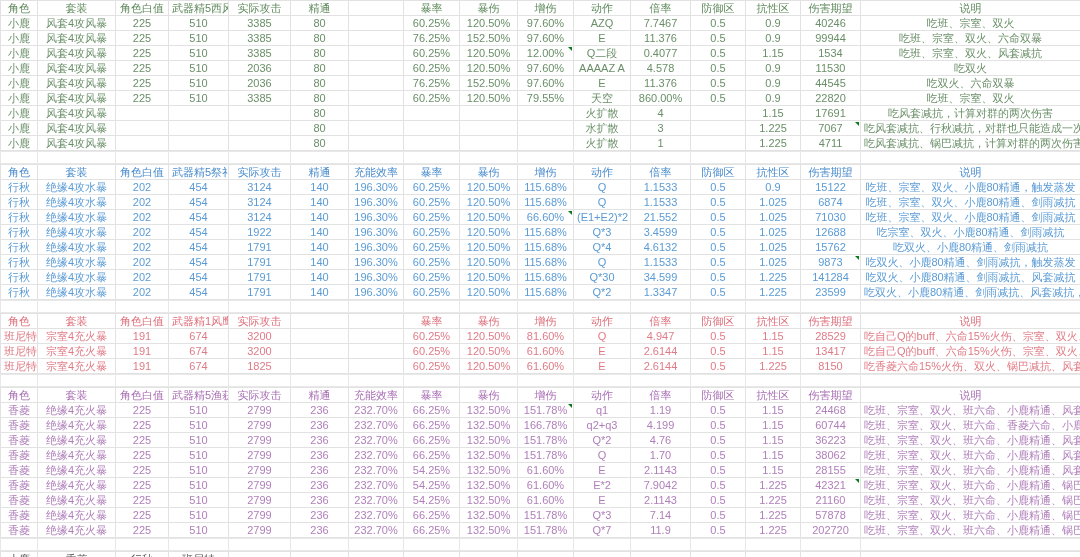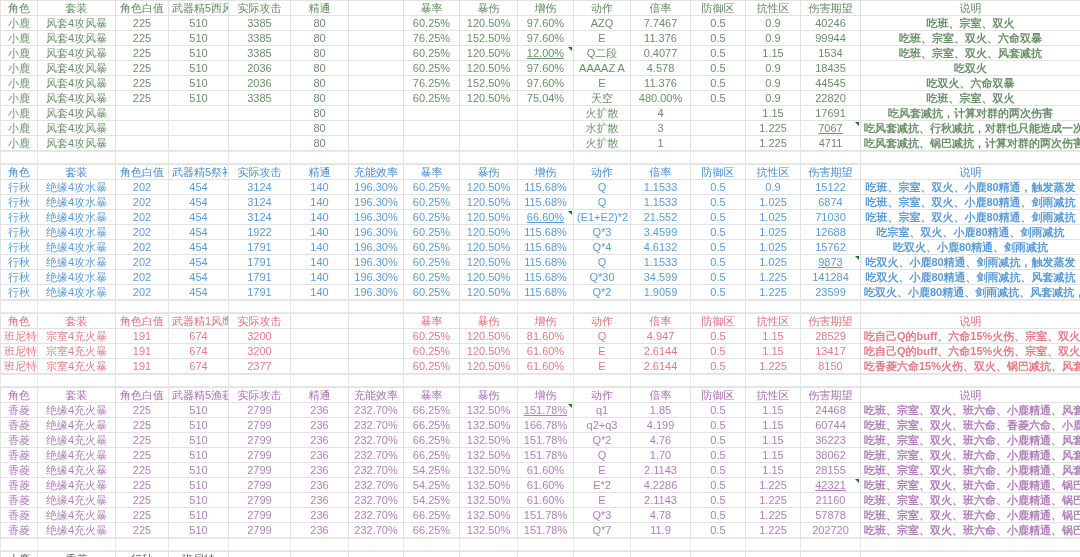--- a/index.html
+++ b/index.html
@@ -20,21 +20,21 @@
   table.sheet td{
     height:14px;
     line-height:14px;
     border:1px solid #e2e2e2;
     padding:0 3px;
     white-space:nowrap;
     overflow:hidden;
     text-align:center;
     font-size:11px;
   }
-  td.desc{ text-align:left; padding-left:5px;font-weight:bold; }
+  td.desc{ text-align:left; padding-left:5px; }
   td.blank{ border-color:#e8e8e8; }
   tr.spacer td{ height:11px; border-color:#e8e8e8; }
 
   
   col.c0{width:37px}
   col.c1{width:78px}
   col.c2{width:53px}
   col.c3{width:60px}
   col.c4{width:62px}
   col.c5{width:58px}
@@ -55,21 +55,21 @@
   .blk-red td{color:#e07b86;}
   .blk-purple td{color:#b07fba;}
   .blk-grey td{color:#555;}
 
   .hdr td{font-weight:normal;}
   .blk-green .hdr td{color:#5f8a5c;}
   .blk-blue .hdr td{color:#4a8ccc;}
   .blk-red .hdr td{color:#dd6f7b;}
   .blk-purple .hdr td{color:#a96fb4;}
 
-  .note{position:relative;text-decoration:underline;}
+  .note{position:relative;}
   .note:after{
     content:"";
     position:absolute;
     top:1px;right:1px;
     border-left:4px solid transparent;
     border-top:4px solid #0a7a1f;
   }
   td.lead{text-align:left;padding-left:4px;}
 </style>
 </head>
@@ -176,21 +176,21 @@
           <td>2036</td>
           <td>80</td>
           <td class="blank"></td>
           <td>60.25%</td>
           <td>120.50%</td>
           <td>97.60%</td>
           <td>AAAAZ A</td>
           <td>4.578</td>
           <td>0.5</td>
           <td>0.9</td>
-          <td>18435</td>
+          <td>11530</td>
           <td class="desc">吃双火</td>
         </tr>
         <tr>
           <td>小鹿</td>
           <td>风套4攻风暴</td>
           <td>225</td>
           <td>510</td>
           <td>2036</td>
           <td>80</td>
           <td class="blank"></td>
@@ -207,23 +207,23 @@
         <tr>
           <td>小鹿</td>
           <td>风套4攻风暴</td>
           <td>225</td>
           <td>510</td>
           <td>3385</td>
           <td>80</td>
           <td class="blank"></td>
           <td>60.25%</td>
           <td>120.50%</td>
-          <td>75.04%</td>
+          <td>79.55%</td>
           <td>天空</td>
-          <td>480.00%</td>
+          <td>860.00%</td>
           <td>0.5</td>
           <td>0.9</td>
           <td>22820</td>
           <td class="desc">吃班、宗室、双火</td>
         </tr>
         <tr>
           <td>小鹿</td>
           <td>风套4攻风暴</td>
           <td class="blank"></td>
           <td class="blank"></td>
@@ -487,21 +487,21 @@
           <td>绝缘4攻水暴</td>
           <td>202</td>
           <td>454</td>
           <td>1791</td>
           <td>140</td>
           <td>196.30%</td>
           <td>60.25%</td>
           <td>120.50%</td>
           <td>115.68%</td>
           <td>Q*2</td>
-          <td>1.9059</td>
+          <td>1.3347</td>
           <td>0.5</td>
           <td>1.225</td>
           <td>23599</td>
           <td class="desc">吃双火、小鹿80精通、剑雨减抗、风套减抗，触发蒸发</td>
         </tr>
       </tbody>
     </table>
     <table class="sheet blk-grey">
       <colgroup>
         <col class="c0">
@@ -614,21 +614,21 @@
           <td>0.5</td>
           <td>1.15</td>
           <td>13417</td>
           <td class="desc">吃自己Q的buff、六命15%火伤、宗室、双火、风套减抗</td>
         </tr>
         <tr>
           <td>班尼特</td>
           <td>宗室4充火暴</td>
           <td>191</td>
           <td>674</td>
-          <td>2377</td>
+          <td>1825</td>
           <td class="blank"></td>
           <td class="blank"></td>
           <td>60.25%</td>
           <td>120.50%</td>
           <td>61.60%</td>
           <td>E</td>
           <td>2.6144</td>
           <td>0.5</td>
           <td>1.225</td>
           <td>8150</td>
@@ -719,21 +719,21 @@
           <td>绝缘4充火暴</td>
           <td>225</td>
           <td>510</td>
           <td>2799</td>
           <td>236</td>
           <td>232.70%</td>
           <td>66.25%</td>
           <td>132.50%</td>
           <td class="note">151.78%</td>
           <td>q1</td>
-          <td>1.85</td>
+          <td>1.19</td>
           <td>0.5</td>
           <td>1.15</td>
           <td>24468</td>
           <td class="desc">吃班、宗室、双火、班六命、小鹿精通、风套减抗，触发蒸发</td>
         </tr>
         <tr>
           <td>香菱</td>
           <td>绝缘4充火暴</td>
           <td>225</td>
           <td>510</td>
@@ -809,21 +809,21 @@
           <td>绝缘4充火暴</td>
           <td>225</td>
           <td>510</td>
           <td>2799</td>
           <td>236</td>
           <td>232.70%</td>
           <td>54.25%</td>
           <td>132.50%</td>
           <td>61.60%</td>
           <td>E*2</td>
-          <td>4.2286</td>
+          <td>7.9042</td>
           <td>0.5</td>
           <td>1.225</td>
           <td class="note">42321</td>
           <td class="desc">吃班、宗室、双火、班六命、小鹿精通、锅巴减抗、风套减抗</td>
         </tr>
         <tr>
           <td>香菱</td>
           <td>绝缘4充火暴</td>
           <td>225</td>
           <td>510</td>
@@ -845,21 +845,21 @@
           <td>绝缘4充火暴</td>
           <td>225</td>
           <td>510</td>
           <td>2799</td>
           <td>236</td>
           <td>232.70%</td>
           <td>66.25%</td>
           <td>132.50%</td>
           <td>151.78%</td>
           <td>Q*3</td>
-          <td>4.78</td>
+          <td>7.14</td>
           <td>0.5</td>
           <td>1.225</td>
           <td>57878</td>
           <td class="desc">吃班、宗室、双火、班六命、小鹿精通、锅巴减抗、风套减抗</td>
         </tr>
         <tr>
           <td>香菱</td>
           <td>绝缘4充火暴</td>
           <td>225</td>
           <td>510</td>

